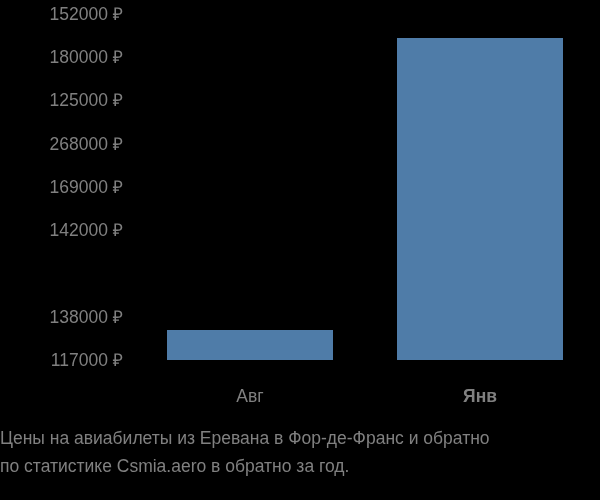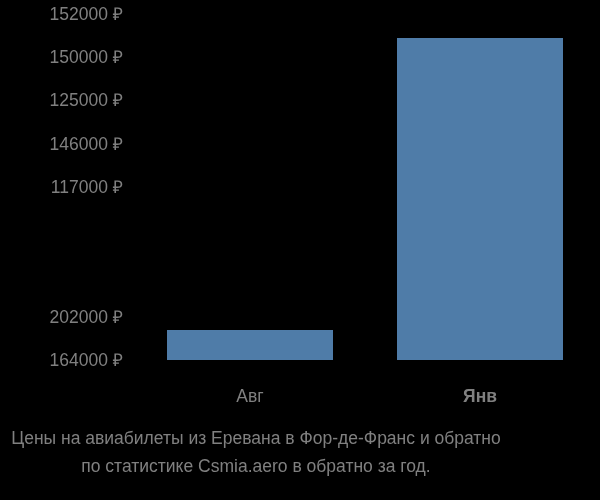--- a/index.html
+++ b/index.html
@@ -83,46 +83,47 @@
     line-height: 22px;
     white-space: nowrap;
   }
 
   
   #caption {
     position: absolute;
     left: 0;
     top: 424px;
     width: 512px;
-    text-align: center;
+    text-align: left;
     color: #808080;
     font-size: 17.5px;
     font-family: "Liberation Sans", sans-serif;
     line-height: 28px;
   }
   .caption-line {
     display: block;
     white-space: nowrap;
   }
 </style>
 </head>
 <body>
 
 <div id="chart-root">
 
   <div id="plot-area">
 
     <div id="y-axis">
       <div class="y-tick-label" style="top:14px;">152000 ₽</div>
-      <div class="y-tick-label" style="top:57px;">150000 ₽</div>
+      <div class="y-tick-label" style="top:57px;">180000 ₽</div>
       <div class="y-tick-label" style="top:100px;">125000 ₽</div>
-      <div class="y-tick-label" style="top:144px;">146000 ₽</div>
-      <div class="y-tick-label" style="top:187px;">117000 ₽</div>
-      <div class="y-tick-label" style="top:317px;">202000 ₽</div>
-      <div class="y-tick-label" style="top:360px;">164000 ₽</div>
+      <div class="y-tick-label" style="top:144px;">268000 ₽</div>
+      <div class="y-tick-label" style="top:187px;">169000 ₽</div>
+      <div class="y-tick-label" style="top:230px;">142000 ₽</div>
+      <div class="y-tick-label" style="top:317px;">138000 ₽</div>
+      <div class="y-tick-label" style="top:360px;">117000 ₽</div>
     </div>
 
     <div id="bars-layer">
       <div class="bar" style="left:167px; width:166px; height:30px; background:#4f7ca8;"></div>
       <div class="bar" style="left:397px; width:166px; height:322px; background:#4f7ca8;"></div>
     </div>
 
   </div>
 
   <div id="x-axis">

